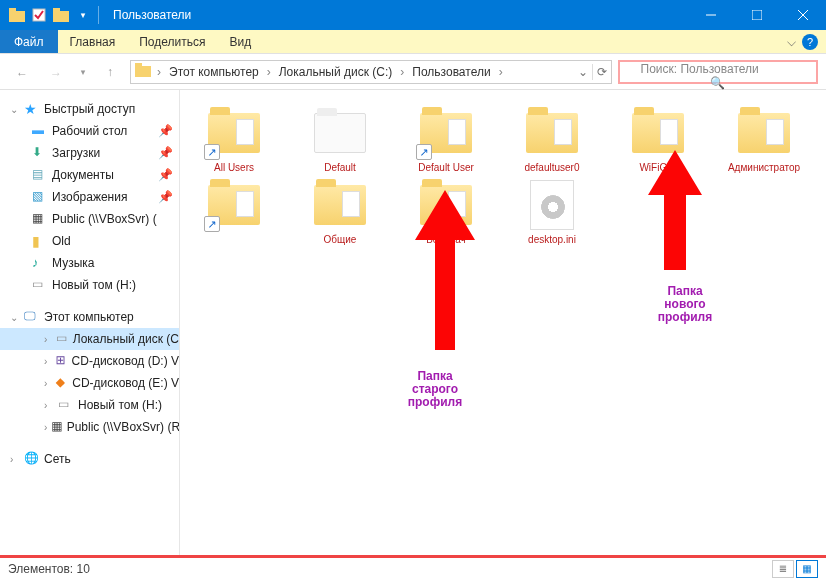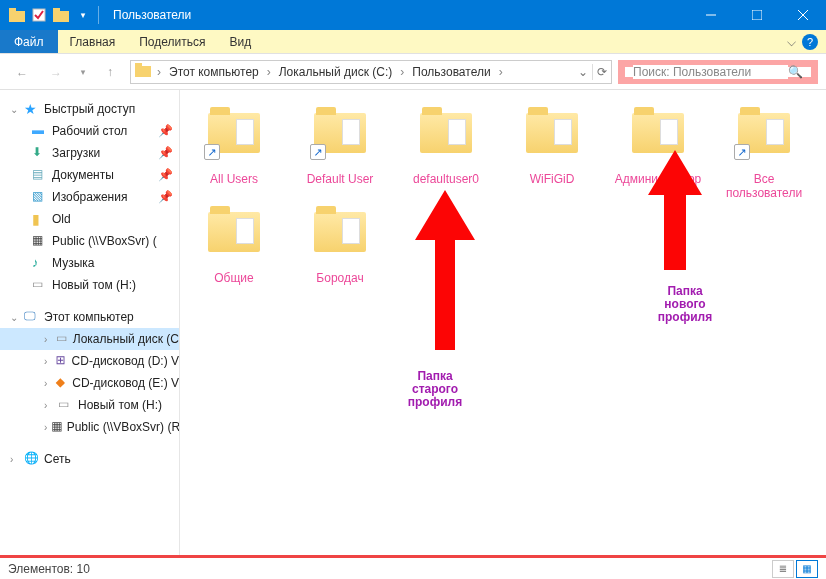--- a/index.html
+++ b/index.html
@@ -20,39 +20,39 @@
   .ribbon-right { margin-left: auto; display: flex; align-items: center; padding-right: 8px; gap: 6px; }
   .help-circle { width: 16px; height: 16px; border-radius: 50%; background: #0078d7; color: #fff; display: flex; align-items: center; justify-content: center; font-size: 11px; }
 
   
   .addr-row { height: 36px; display: flex; align-items: center; padding: 4px 8px; gap: 6px; border-bottom: 1px solid #e1e1e1; }
   .nav-btn { width: 28px; height: 28px; display: flex; align-items: center; justify-content: center; color: #999; }
   .addr-box { flex: 1; height: 24px; border: 1px solid #ccc; display: flex; align-items: center; padding: 0 4px; gap: 4px; }
   .crumb { color: #333; padding: 0 2px; }
   .crumb-sep { color: #888; padding: 0 2px; }
   .addr-controls { margin-left: auto; display: flex; align-items: center; gap: 4px; color: #777; }
-  .search-box { width: 200px; height: 24px; border: 7px solid #fca5a5; display: flex; align-items: center; padding: 0 8px; color: #888; }
+  .search-box { width: 200px; height: 24px; border: 2px solid #fca5a5; display: flex; align-items: center; padding: 0 18px; color: #888; flex-direction: column; }
   .search-box input { border: none; outline: none; flex: 1; font-size: 12px; color: #333; }
   .search-box input::placeholder { color: #888; }
 
   
   .body { display: flex; height: calc(579px - 30px - 24px - 36px - 24px); }
   .sidebar { width: 180px; border-right: 1px solid #e6e6e6; overflow: hidden; padding-top: 8px; }
   .tree-item { display: flex; align-items: center; height: 22px; padding-left: 10px; gap: 4px; color: #222; white-space: nowrap; }
   .tree-item.child { padding-left: 32px; }
   .tree-item.gchild { padding-left: 44px; }
   .tree-item.selected { background: #cce8ff; }
   .tree-spacer { height: 10px; }
   .tree-arrow { width: 10px; color: #888; font-size: 10px; }
   .tree-icon { width: 16px; height: 16px; display: flex; align-items: center; justify-content: center; }
 
   .content { flex: 1; position: relative; padding: 16px 10px; display: flex; flex-wrap: wrap; align-content: flex-start; gap: 4px 18px; }
   .file-item { width: 88px; display: flex; flex-direction: column; align-items: center; text-align: center; }
   .file-icon { width: 64px; height: 54px; position: relative; display: flex; align-items: center; justify-content: center; }
-  .file-label { font-size: 12px; color: #ec4899; line-height: 1.2; margin-top: 12px; word-wrap: break-word; }
+  .file-label { font-size: 10px; color: #b91c1c; line-height: 1.2; margin-top: 2px; word-wrap: break-word; }
 
   
   .folder { width: 52px; height: 40px; background: linear-gradient(#ffe9a6,#f7d26e); border-radius: 2px; position: relative; }
   .folder::before { content: ""; position: absolute; top: -6px; left: 2px; width: 20px; height: 8px; background: #f7d26e; border-radius: 2px 2px 0 0; }
   .folder.with-bars::after { content: ""; position: absolute; right: 6px; top: 6px; width: 18px; height: 26px; background: #fff; box-shadow: inset 0 0 0 1px #ddd; }
   .folder .bars { position: absolute; right: 9px; top: 10px; width: 12px; height: 18px; background: repeating-linear-gradient(#6fa9db 0 3px, transparent 3px 6px); }
   .white-folder .folder { background: #fafafa; border: 1px solid #ddd; }
   .white-folder .folder::before { background: #eee; }
   .shortcut-arrow { position: absolute; left: 2px; bottom: 0; width: 16px; height: 16px; background: #fff; border: 1px solid #aaa; border-radius: 2px; display: flex; align-items: center; justify-content: center; font-size: 11px; color: #1166cc; }
 
@@ -196,26 +196,26 @@
           <span class="tree-icon ic ic-doc"></span>
           <span>Документы</span>
           <span style="margin-left:auto;margin-right:6px;color:#6b8;">📌</span>
         </div>
         <div class="tree-item child">
           <span class="tree-icon ic ic-img"></span>
           <span>Изображения</span>
           <span style="margin-left:auto;margin-right:6px;color:#6b8;">📌</span>
         </div>
         <div class="tree-item child">
+          <span class="tree-icon ic ic-net"></span>
+          <span>Public (\\VBoxSvr) (</span>
+        </div>
+        <div class="tree-item child">
           <span class="tree-icon ic ic-fold"></span>
           <span>Old</span>
-        </div>
-        <div class="tree-item child">
-          <span class="tree-icon ic ic-net"></span>
-          <span>Public (\\VBoxSvr) (</span>
         </div>
         <div class="tree-item child">
           <span class="tree-icon ic ic-music"></span>
           <span>Музыка</span>
         </div>
         <div class="tree-item child">
           <span class="tree-icon ic ic-drive"></span>
           <span>Новый том (H:)</span>
         </div>
       </div>
@@ -265,20 +265,26 @@
     <div class="file-item">
         <div class="file-icon">
           <div class="folder with-bars">
             <div class="bars"></div>
           </div>
           <div class="shortcut-arrow">↗</div>
         </div>
         <div class="file-label">All Users</div>
       </div>
       <div class="file-item">
+        <div class="file-icon white-folder">
+          <div class="folder "></div>
+        </div>
+        <div class="file-label">Default</div>
+      </div>
+      <div class="file-item">
         <div class="file-icon">
           <div class="folder with-bars">
             <div class="bars"></div>
           </div>
           <div class="shortcut-arrow">↗</div>
         </div>
         <div class="file-label">Default User</div>
       </div>
       <div class="file-item">
         <div class="file-icon">
@@ -304,37 +310,44 @@
         </div>
         <div class="file-label">Администратор</div>
       </div>
       <div class="file-item">
         <div class="file-icon">
           <div class="folder with-bars">
             <div class="bars"></div>
           </div>
           <div class="shortcut-arrow">↗</div>
         </div>
-        <div class="file-label">Все пользователи</div>
       </div>
       <div class="file-item">
         <div class="file-icon">
           <div class="folder with-bars">
             <div class="bars"></div>
           </div>
         </div>
         <div class="file-label">Общие</div>
       </div>
       <div class="file-item">
         <div class="file-icon">
           <div class="folder with-bars">
             <div class="bars"></div>
           </div>
         </div>
         <div class="file-label">Бородач</div>
+      </div>
+      <div class="file-item">
+        <div class="file-icon">
+          <div class="ini-icon">
+            <div class="gear"></div>
+          </div>
+        </div>
+        <div class="file-label">desktop.ini</div>
       </div>
       <svg class="arrow-svg" style="left:225px; top:100px;" width="80" height="220">
       <polygon points="40,0 70,50 50,50 50,160 30,160 30,50 10,50" fill="#fc0505"></polygon>
     </svg>
     <div class="anno anno-text" style="left:155px; top:280px; width:200px;">
       <span>Папка</span>
       <span>старого</span>
       <span>профиля</span>
     </div>
     <svg class="arrow-svg" style="left:460px; top:60px;" width="70" height="130">

